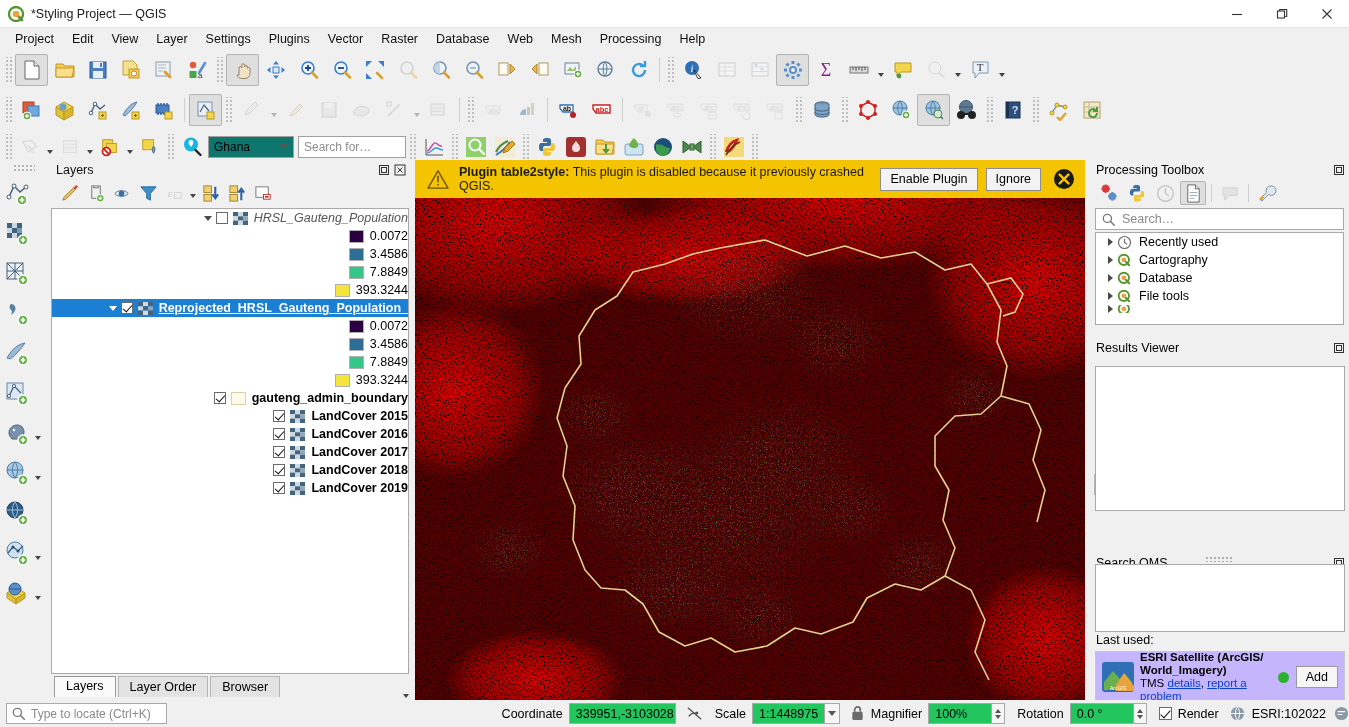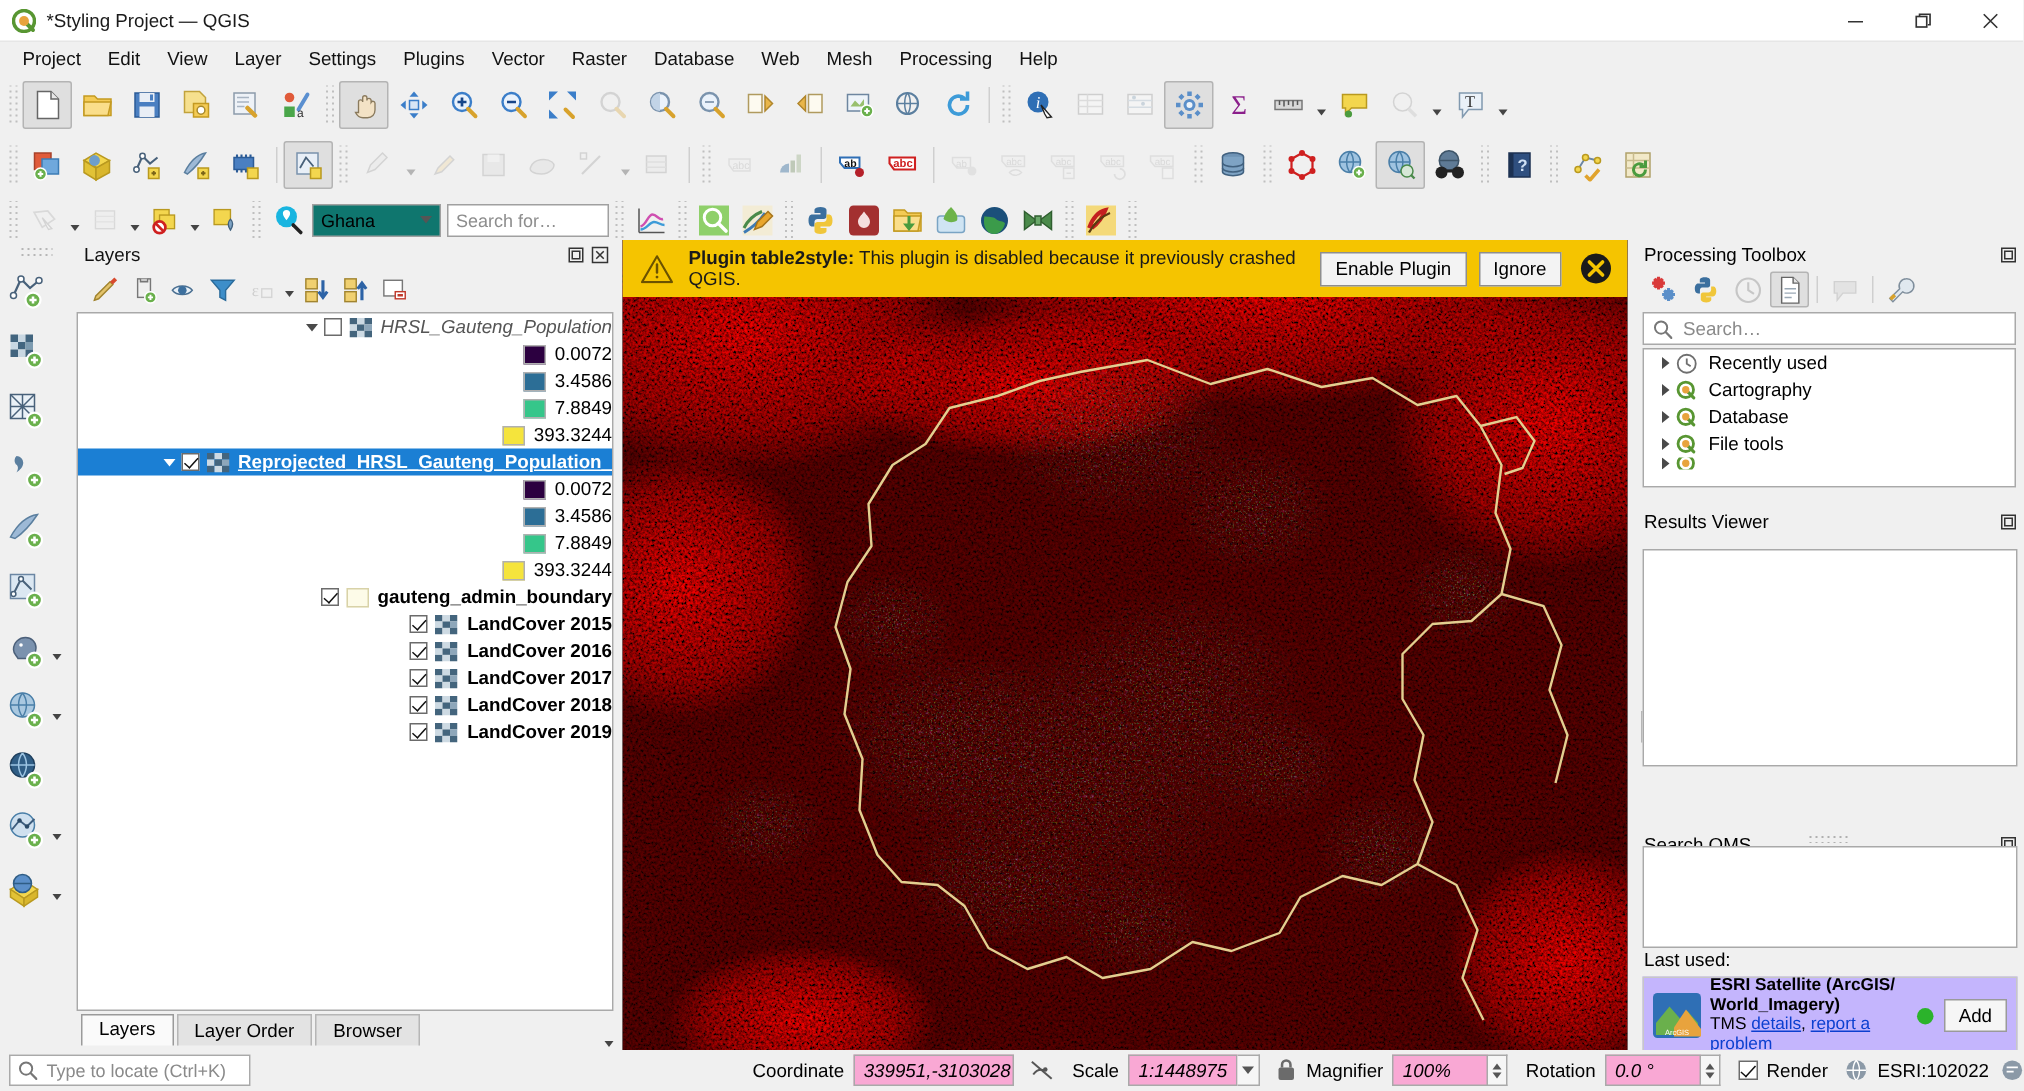--- a/index.html
+++ b/index.html
@@ -160,22 +160,22 @@
   .lu-add { height: 22px; padding: 0 9px; display: flex; align-items: center; background: #f6f6f6;
     border: 1px solid #9a9a9a; font-size: 12.5px; flex: none; }
 
   
   .statusbar { position: absolute; left: 0; top: 700px; width: 1349px; height: 27px;
     background: #f0f0f0; display: flex; align-items: center; }
   .locator { margin-left: 6px; width: 198px; height: 21px; background: #fff; border: 1px solid #a9a9a9;
     display: flex; align-items: center; padding-left: 5px; }
   .locator .ph { font-size: 12px; color: #8a8a8a; margin-left: 6px; }
   .sb-label { font-size: 12.5px; margin-left: 12px; }
-  .sb-field { height: 21px; background: #f9a8d4; border: 1px solid #a9a9a9; display: flex;
-    align-items: center; padding: 0 6px; font-size: 12.5px; margin-left: 6px; font-style: italic; }
+  .sb-field { height: 21px; background: #22c55e; border: 1px solid #a9a9a9; display: flex;
+    align-items: center; padding: 0 6px; font-size: 12.5px; margin-left: 6px; }
   .sb-combo-arrow { width: 18px; height: 21px; border: 1px solid #a9a9a9; border-left: none;
     background: #f6f6f6; display: flex; align-items: center; justify-content: center; }
   .sb-combo-arrow::after { content: ""; border-left: 4px solid transparent; border-right: 4px solid transparent; border-top: 5px solid #555; }
   .spin { width: 16px; height: 21px; border: 1px solid #a9a9a9; border-left: none; background: #f6f6f6;
     display: flex; flex-direction: column; align-items: center; justify-content: center; gap: 2px; }
   .spin i { border-left: 3.5px solid transparent; border-right: 3.5px solid transparent; }
   .spin i.up { border-bottom: 4px solid #555; }
   .spin i.dn { border-top: 4px solid #555; }
   .sb-check { width: 13px; height: 13px; border: 1px solid #6b6b6b; background: #fff; margin-left: 12px;
     position: relative; flex: none; }

